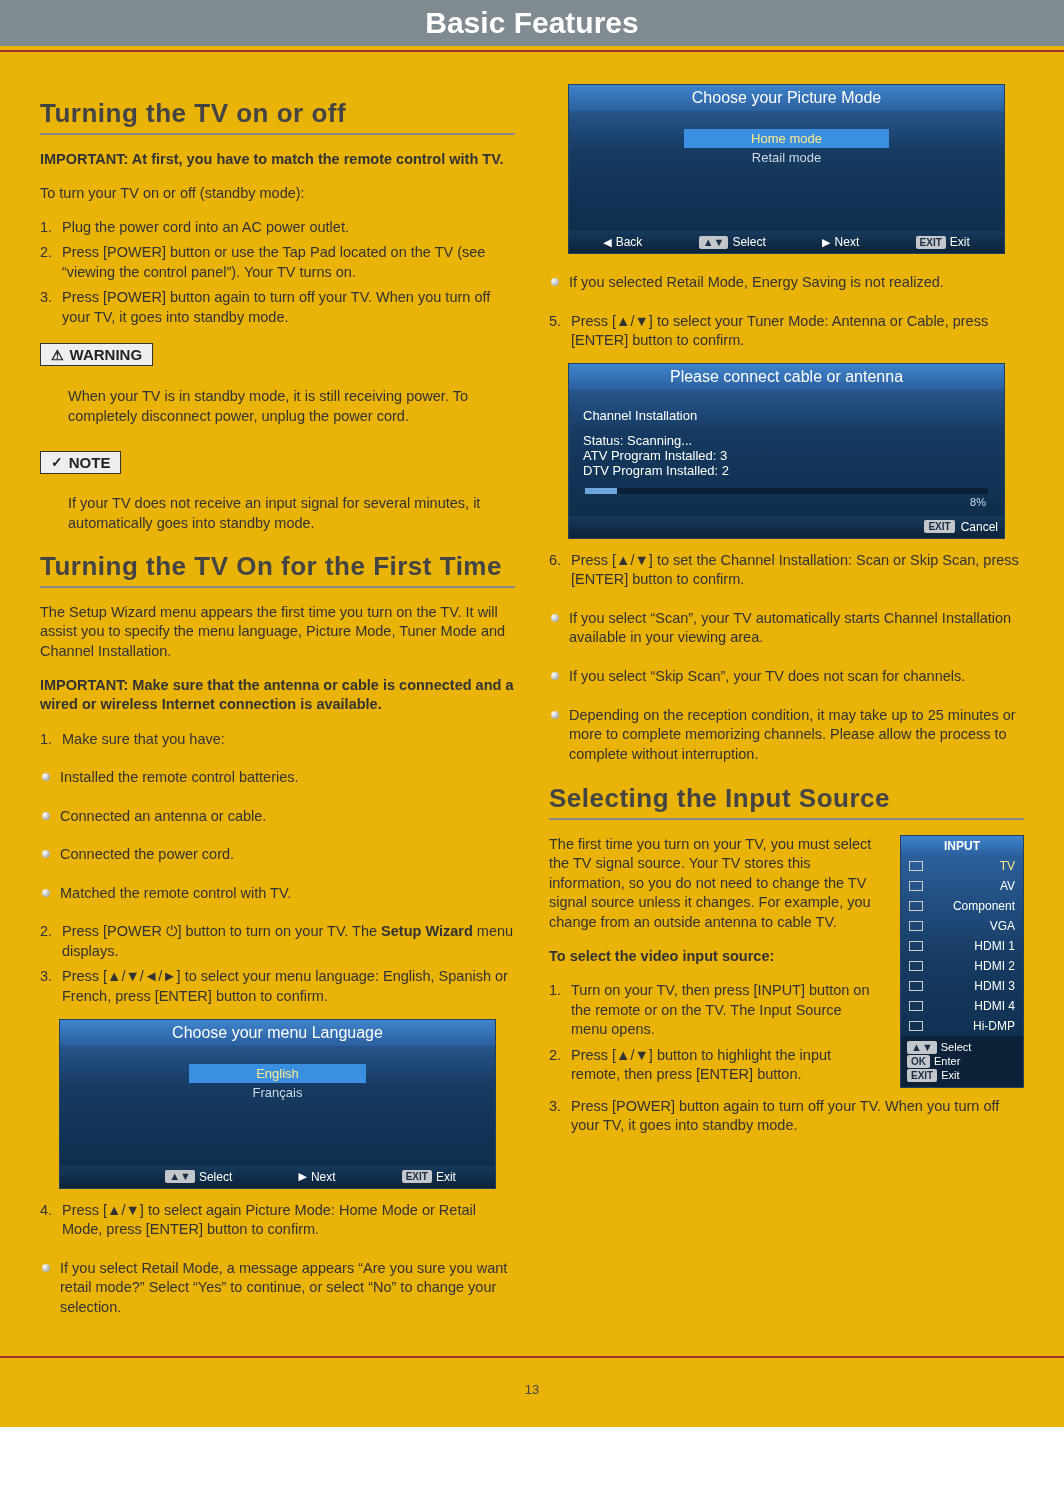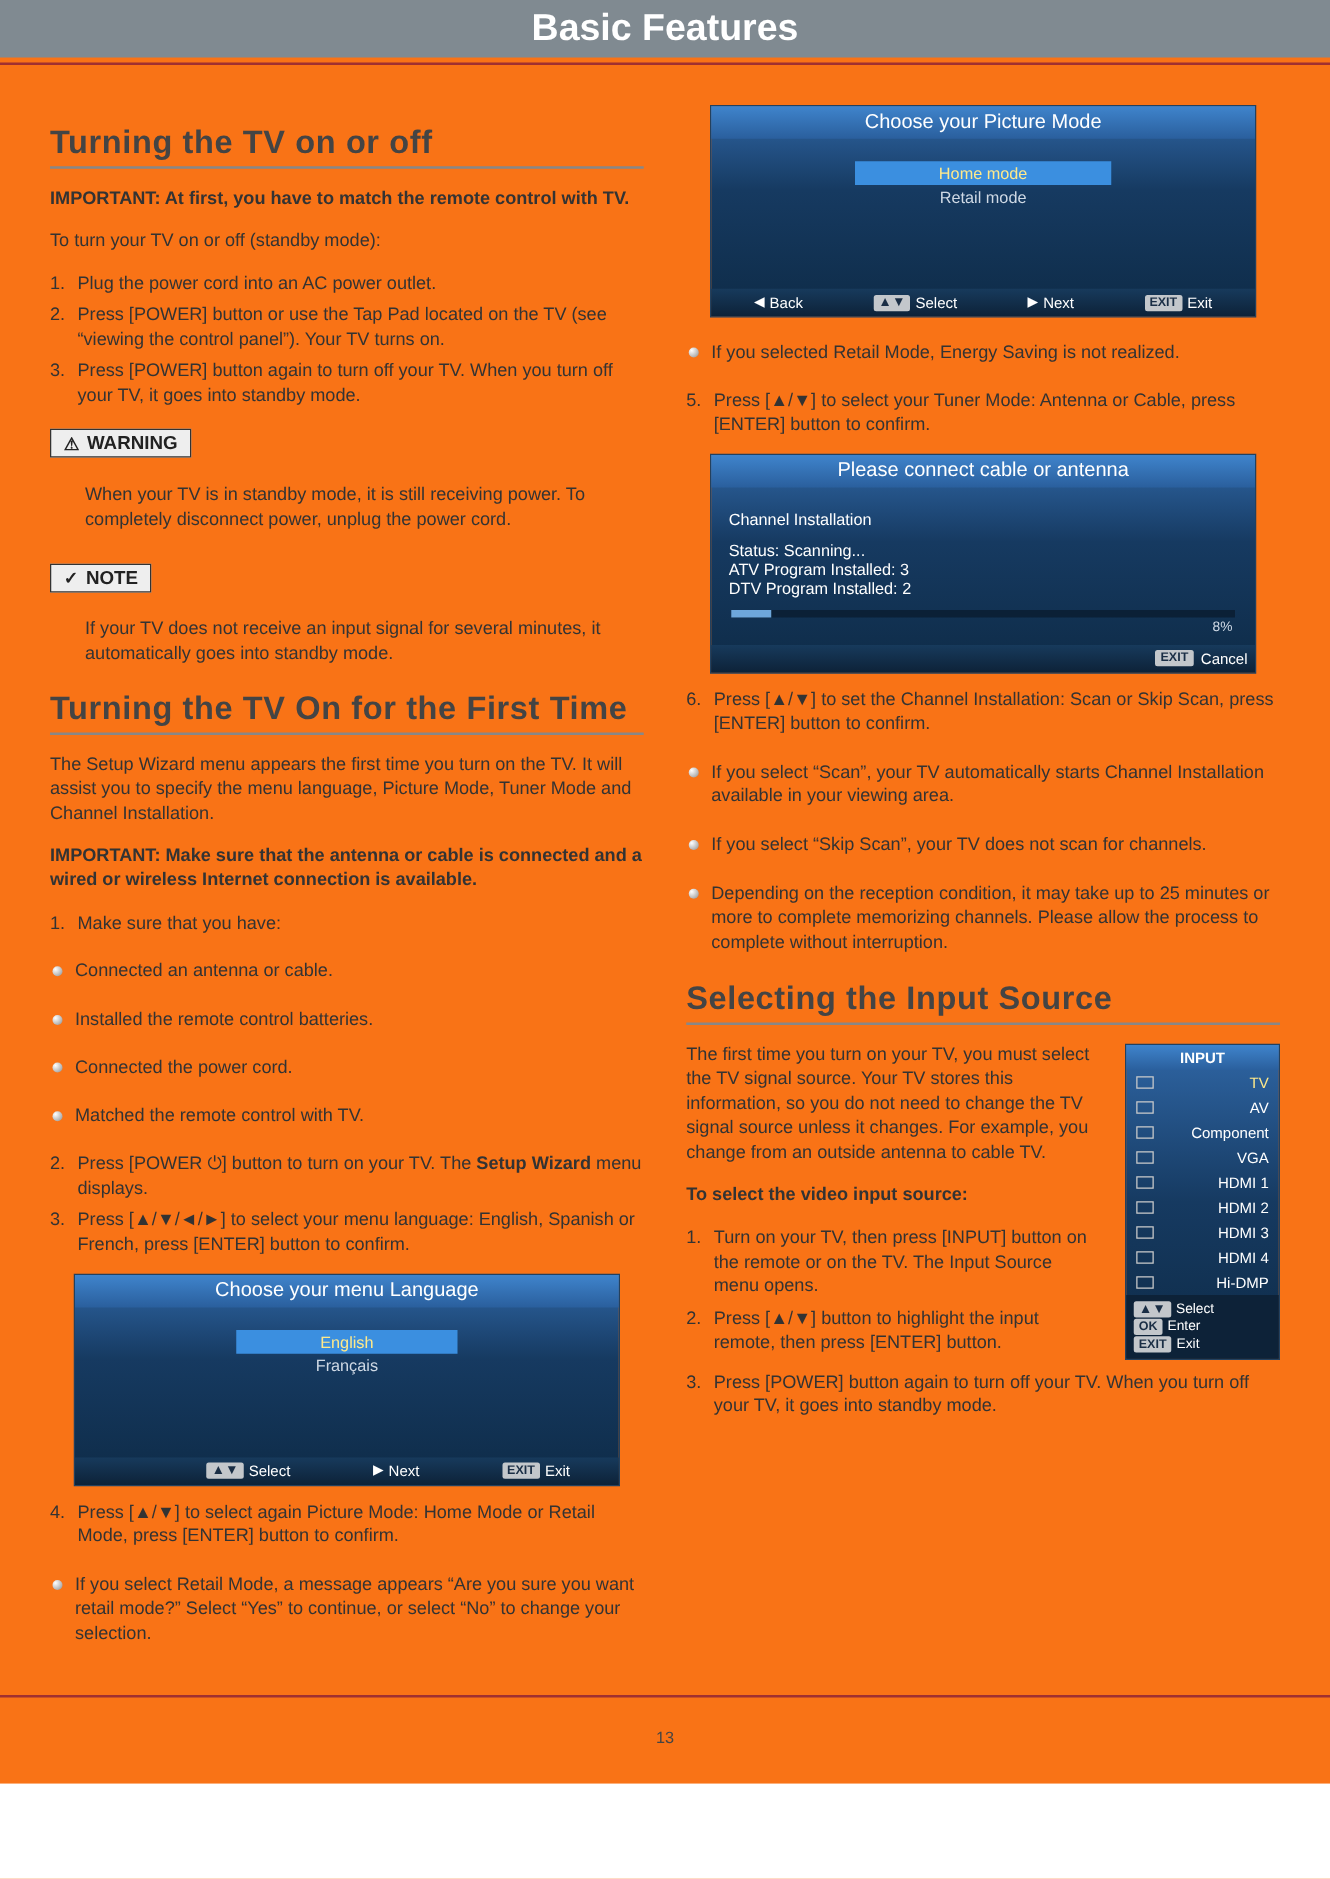--- a/index.html
+++ b/index.html
@@ -13,21 +13,21 @@
   body {
     margin: 0;
     font-family: Arial, Helvetica, sans-serif;
     color: #222;
     background: #fff;
   }
   .page {
     width: 1064px;
     margin: 0 auto;
     padding: 0 40px 30px;
-    background: #f97316;
+    background: #eab308;
   }
   .banner {
     background: #808a91;
     color: #fff;
     text-align: center;
     font-size: 30px;
     font-weight: bold;
     padding: 6px 0;
     margin: 0 -40px 4px;
   }
@@ -155,22 +155,22 @@
       <p>The Setup Wizard menu appears the first time you turn on the TV. It will assist you to specify the menu language, Picture Mode, Tuner Mode and Channel Installation.</p>
       <p class="lead">IMPORTANT: Make sure that the antenna or cable is connected and a wired or wireless Internet connection is available.</p>
 
       <ol class="numsteps">
         <li>
             <span class="num">1.</span>
             <span>Make sure that you have:</span>
           </li>
       </ol>
       <ul class="bullets">
+        <li>Installed the remote control batteries.</li>
         <li>Connected an antenna or cable.</li>
-        <li>Installed the remote control batteries.</li>
         <li>Connected the power cord.</li>
         <li>Matched the remote control with TV.</li>
       </ul>
 
       <ol class="numsteps">
         <li>
             <span class="num">2.</span>
           <span>
             <span>Press [POWER ⏻] button to turn on your TV. The </span><b>Setup Wizard</b><span> menu displays.</span>
           </span>

